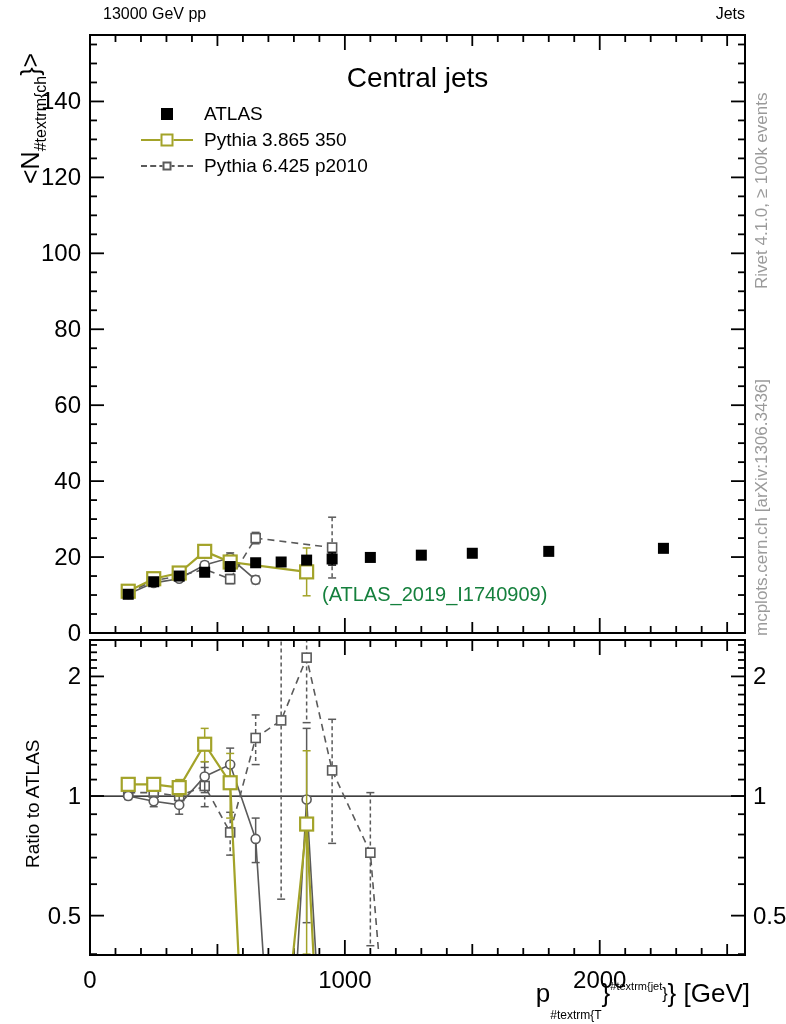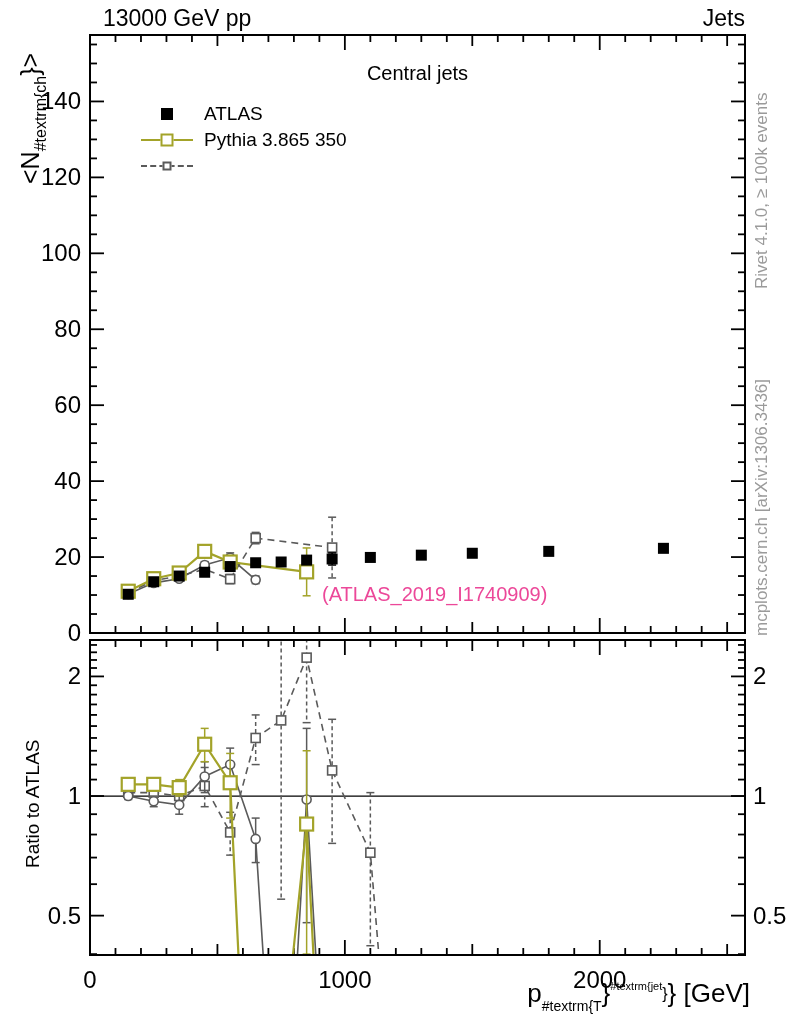--- a/index.html
+++ b/index.html
@@ -1,42 +1,42 @@
 <!DOCTYPE html>
 <html><head>
 <meta charset="utf-8">
 <style>
   html,body{margin:0;padding:0;background:#fff;}
   #fig{position:relative;width:786px;height:1024px;background:#fff;
        font-family:"Liberation Sans", sans-serif;color:#000;overflow:hidden;}
   #plot-svg{position:absolute;left:0;top:0;}
   svg text{font-family:"Liberation Sans", sans-serif;font-size:24px;fill:#000;}
   .abs{position:absolute;white-space:nowrap;}
-  .hdr{font-size:23px;}
-  .ptitle{font-size:20px;}
+  .hdr{font-size:16px;}
+  .ptitle{font-size:28px;}
   .rot{transform:rotate(-90deg);transform-origin:left top;}
   .side{font-size:17px;}
   .wm{font-size:20px;}
   
   #legend{position:absolute;left:141px;top:101px;}
   .leg-row{display:flex;align-items:center;height:26px;}
   .leg-marker{position:relative;width:52px;height:22px;flex:0 0 52px;}
   .leg-line{position:absolute;left:0;right:0;top:10px;border-top-width:2px;border-top-style:solid;}
   .leg-line.dashed{border-top-style:dashed;border-top-width:2px;}
   .mk{position:absolute;left:50%;top:50%;transform:translate(-50%,-50%);background:#fff;box-sizing:border-box;}
   .mk.fsq{width:12px;height:12px;}
   .mk.osq{width:13px;height:13px;border:2px solid;}
   .mk.ocirc{width:10px;height:10px;border:2px solid;border-radius:50%;}
   .mk.osq-s{width:9px;height:9px;border:2px solid;}
   .leg-label{font-size:19px;margin-left:11px;}
   
   .ylm-main{font-size:25px;}
   .ylm-sub{font-size:16px;position:relative;top:7px;}
   .xl-main{font-size:26px;}
-  .xl-sub{font-size:14px;position:relative;top:9px;}
+  .xl-sub{font-size:12px;position:relative;top:17px;}
   .xl-sup{font-size:11px;position:relative;top:-12px;}
   .xl-supclose{font-size:16px;position:relative;top:-3px;}
   .ylr{font-size:19px;}
 </style>
 </head>
 <body>
 
 <div id="fig">
 
   <svg id="plot-svg" width="786" height="1024">
@@ -549,31 +549,32 @@
         <span class="leg-line solid" style="border-top-color: rgb(163, 163, 41);"></span>
         <span class="mk osq" style="border-color: rgb(163, 163, 41);"></span>
       </span>
       <span class="leg-label">Pythia 3.865 350</span>
     </div>
     <div class="leg-row">
       <span class="leg-marker">
         <span class="leg-line dashed" style="border-top-color: rgb(90, 90, 90);"></span>
         <span class="mk osq-s" style="border-color: rgb(90, 90, 90);"></span>
       </span>
+      <span class="leg-label">Pythia 6.425 p2010</span>
     </div>
   </div>
 
   <div class="abs rot" style="left:16px;top:184px;">
     <span class="ylm-main">&lt;N</span><span class="ylm-sub">#textrm{ch</span><span class="ylm-main">}&gt;</span>
   </div>
 
   <div class="abs rot ylr" style="left:22px;top:868px;">Ratio to ATLAS</div>
 
   <div class="abs rot side" id="side-top" style="left: 752px; top: 289px; color: rgb(154, 154, 154);">Rivet 4.1.0, ≥ 100k events</div>
   <div class="abs rot side" id="side-bottom" style="left: 752px; top: 636px; color: rgb(154, 154, 154);">mcplots.cern.ch [arXiv:1306.3436]</div>
 
-  <div class="abs wm" id="watermark" style="left: 322px; top: 583px; color: #ec4899;">(ATLAS_2019_I1740909)</div>
+  <div class="abs wm" id="watermark" style="left: 322px; top: 583px; color: #15803d;">(ATLAS_2019_I1740909)</div>
 
   <div class="abs" style="right:36px;top:978px;">
     <span class="xl-main">p</span><span class="xl-sub">#textrm{T</span><span class="xl-main">}</span><span class="xl-sup">#textrm{jet</span><span class="xl-supclose">}</span><span class="xl-main">} [GeV]</span>
   </div>
 
 </div>
 
 </body></html>

